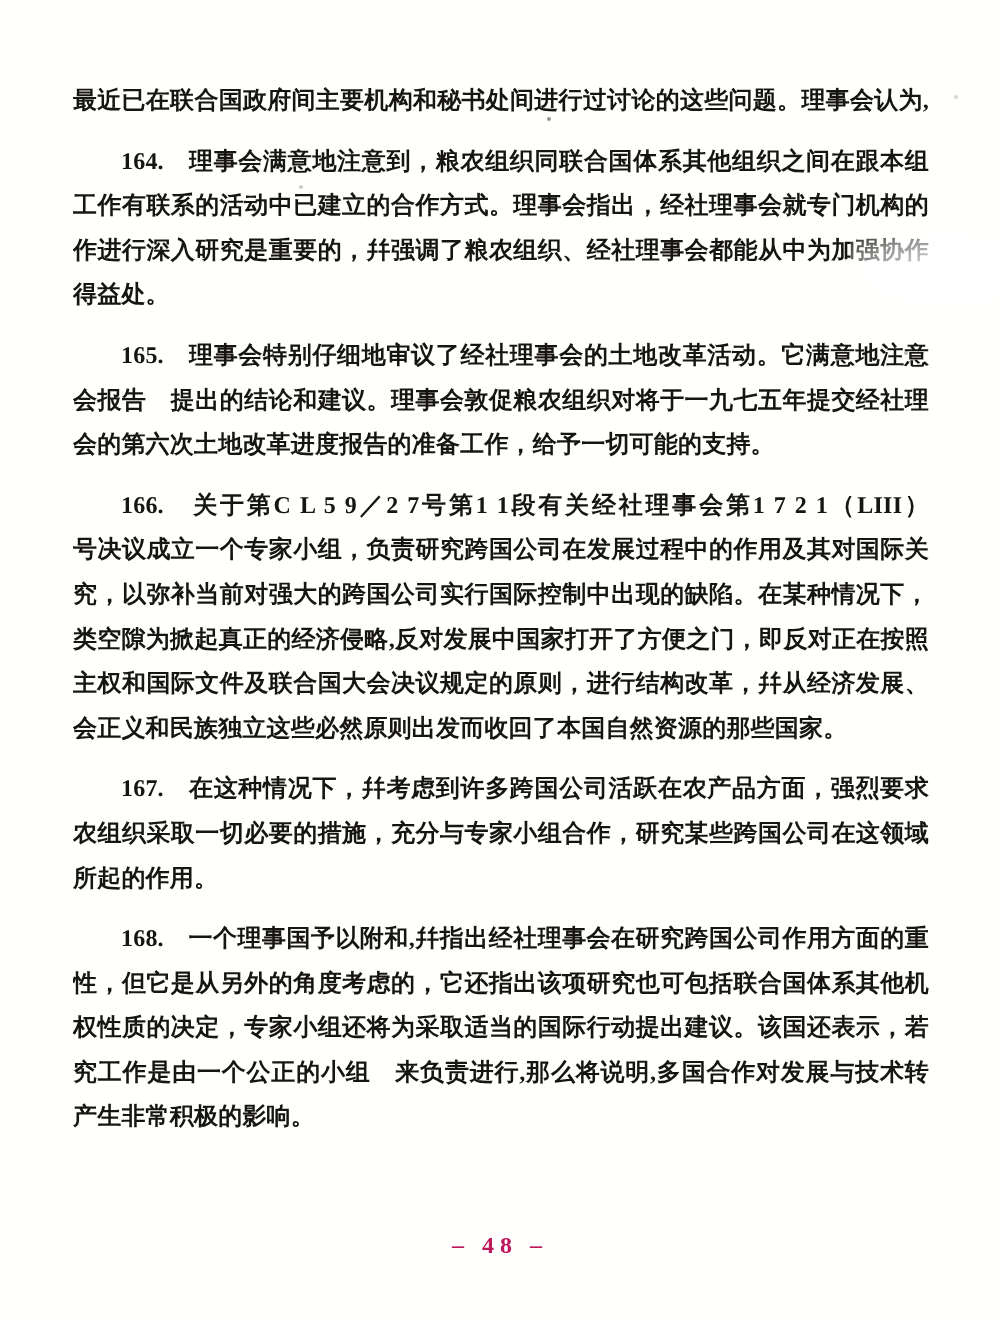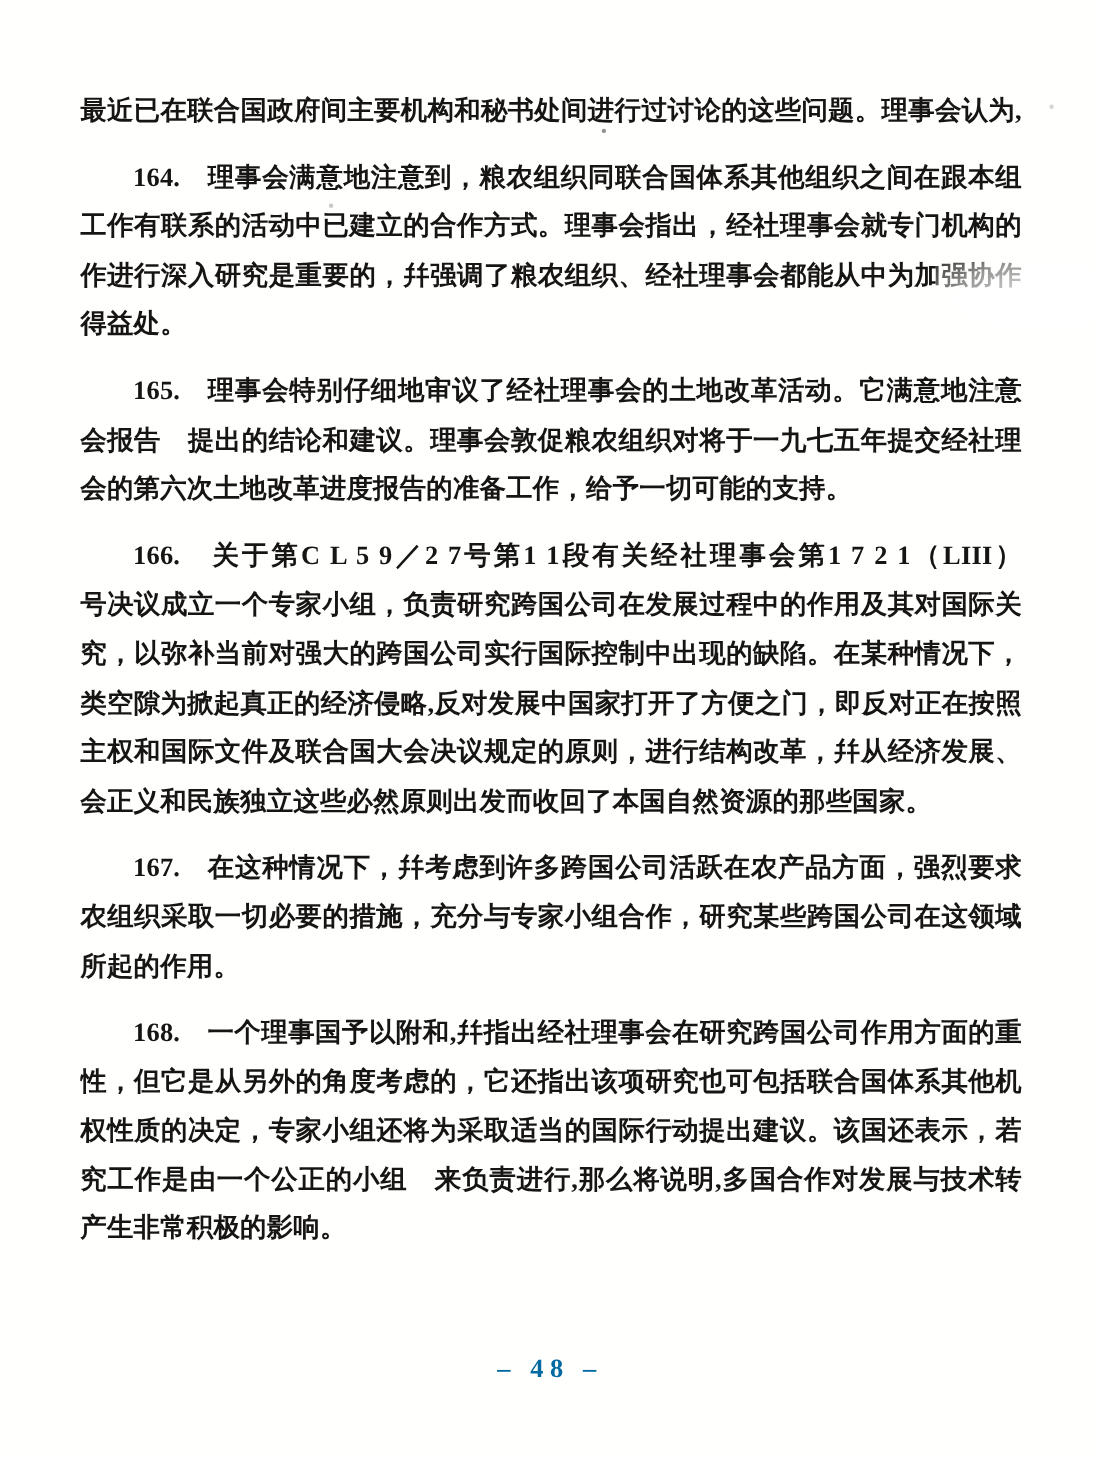--- a/index.html
+++ b/index.html
@@ -39,21 +39,21 @@
   }
   .line.indent { text-indent: 48px; }
   .footer {
     position: absolute;
     top: 1232px; left: 0;
     width: 1000px;
     text-align: center;
     font-size: 24px;
     font-weight: bold;
     letter-spacing: 6px;
-    color: #0369a1;
+    color: #be185d;
   }
   
   .fade-spot {
     position: absolute;
     left: 850px; top: 230px;
     width: 160px; height: 80px;
     background: radial-gradient(ellipse at 60% 50%,
                 rgba(255,255,255,0.92) 0%,
                 rgba(255,255,255,0.55) 55%,
                 rgba(255,255,255,0) 100%);

